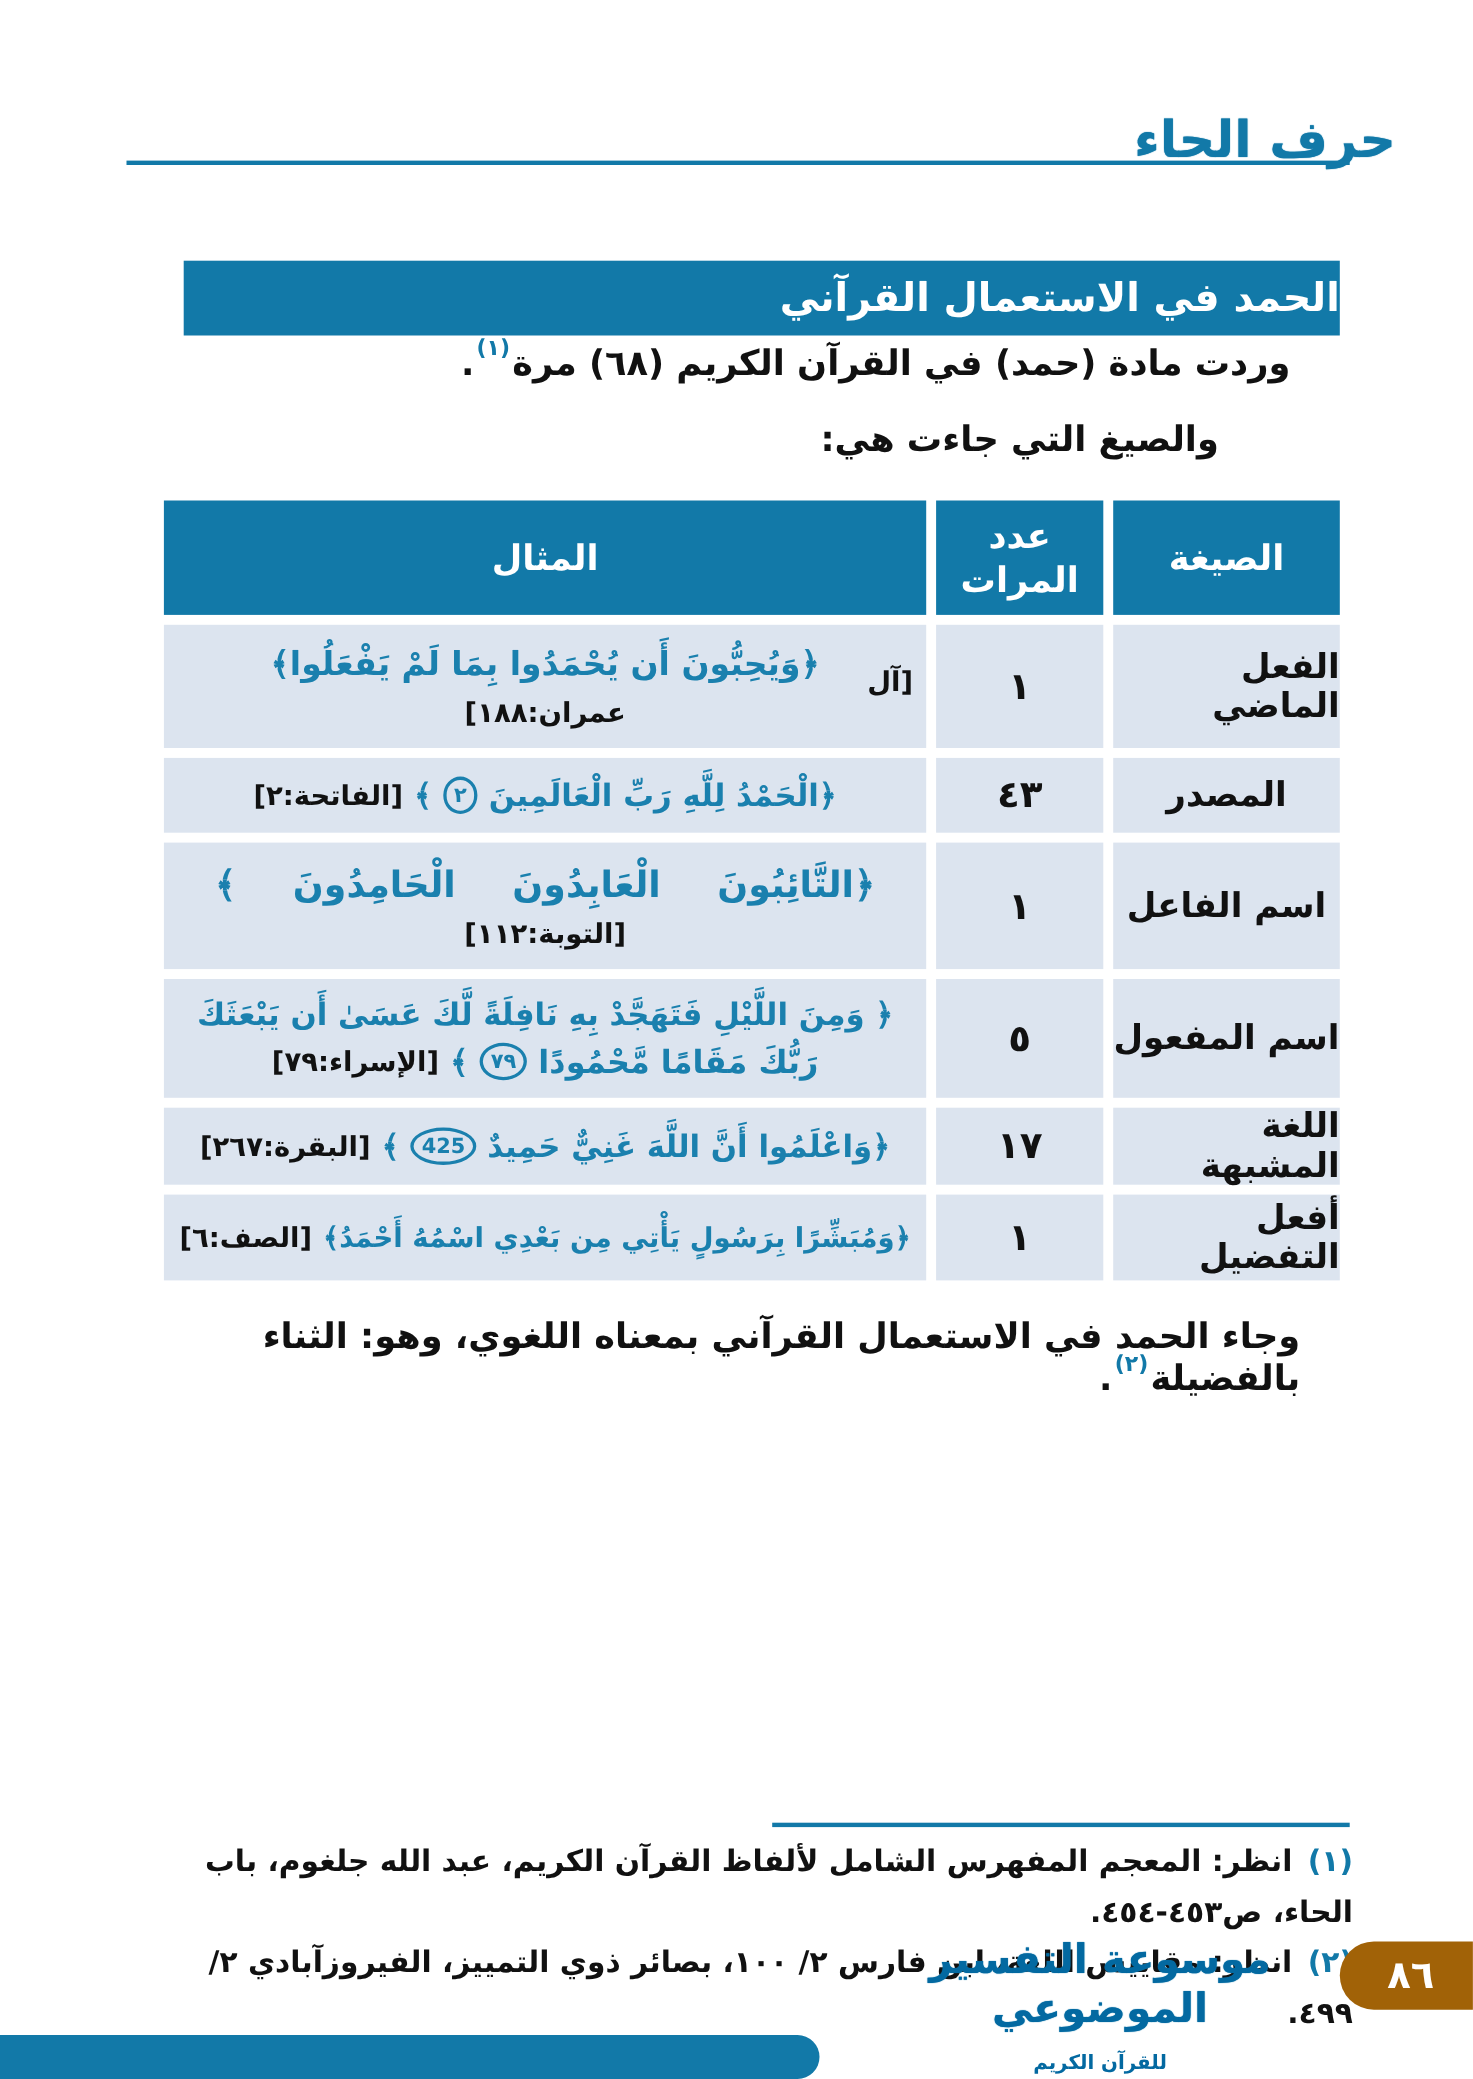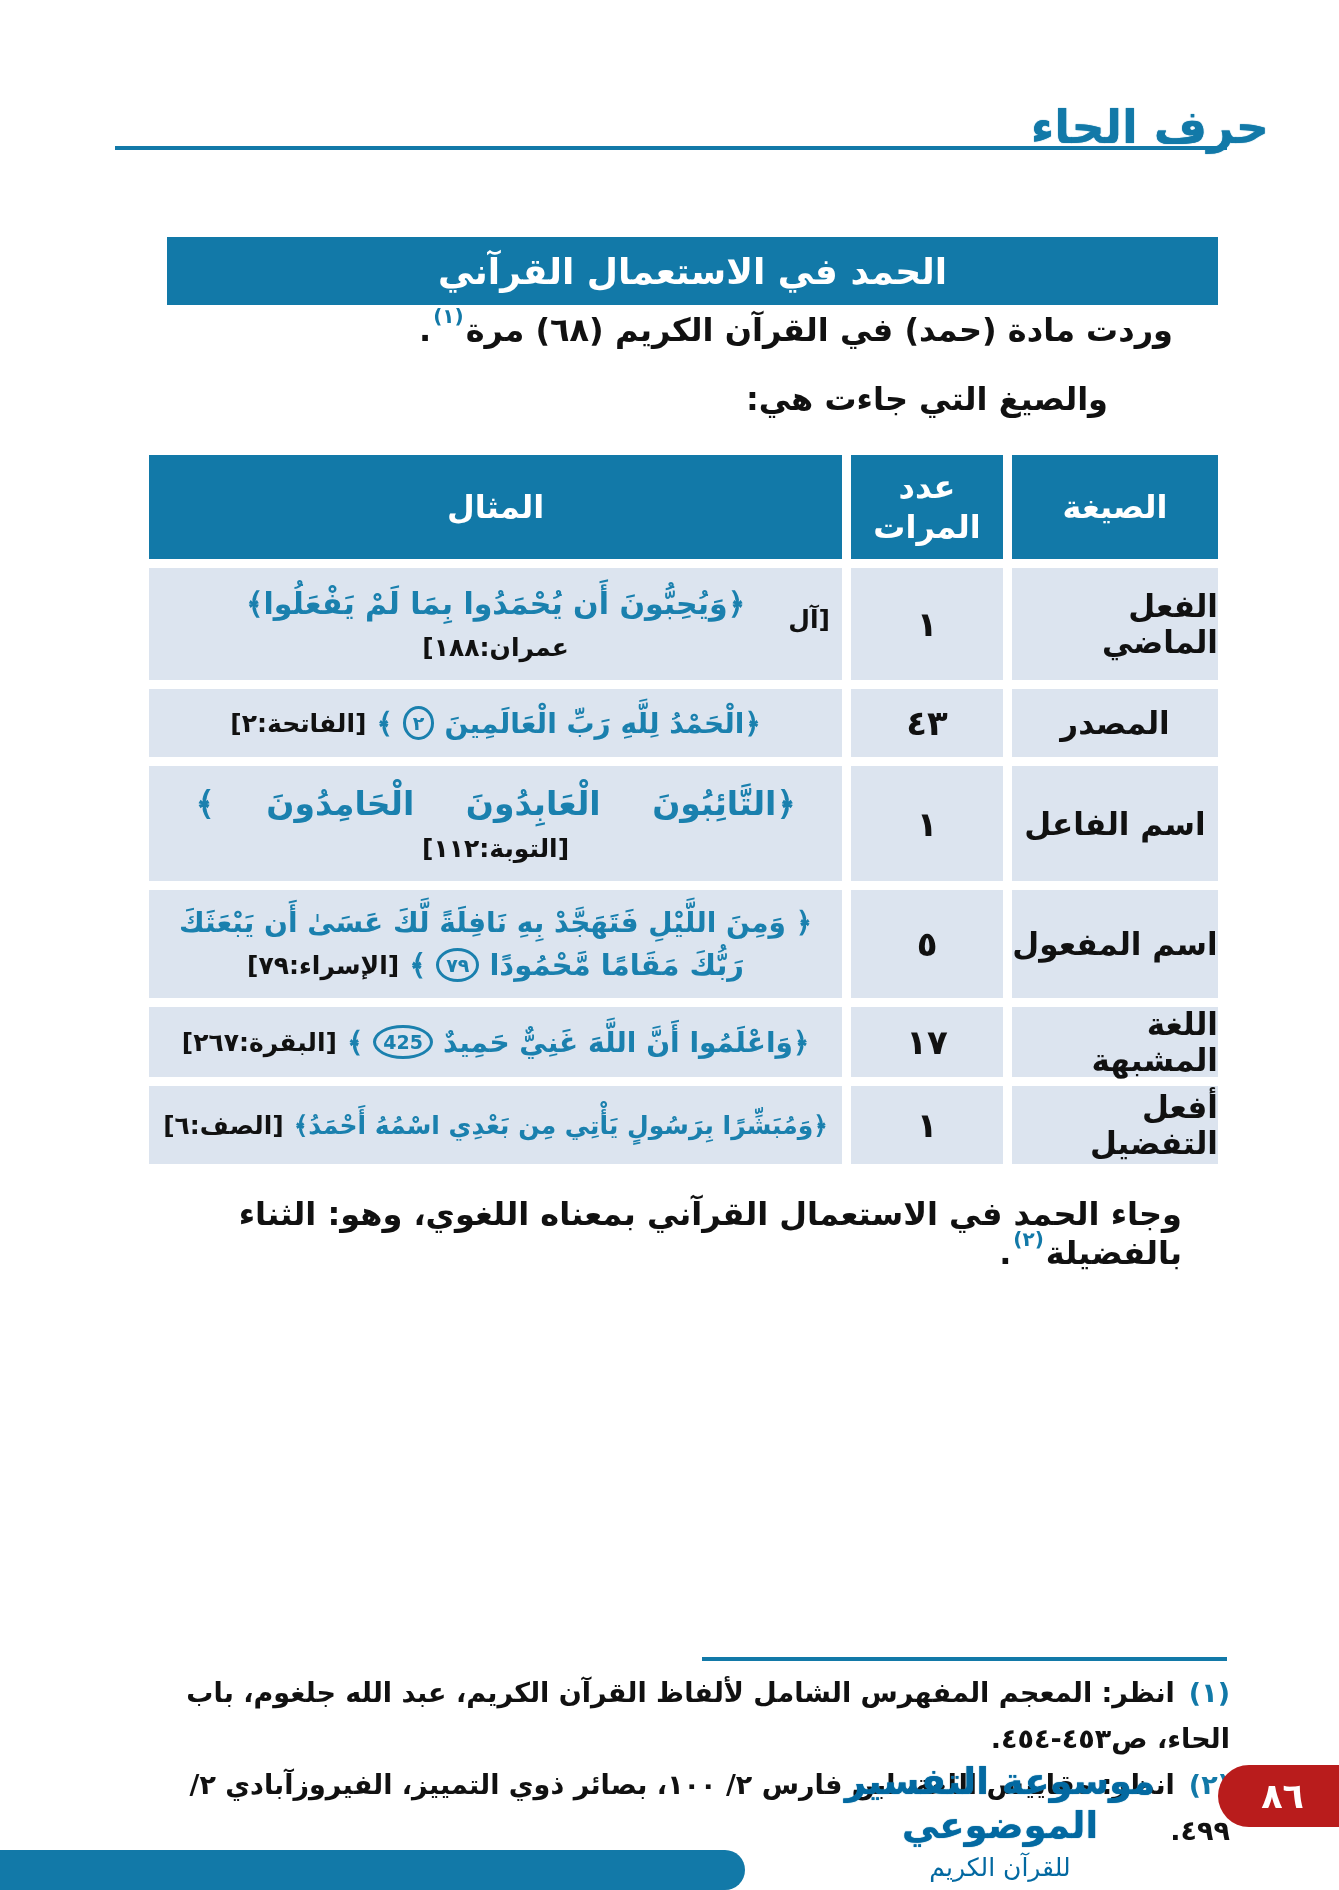--- a/index.html
+++ b/index.html
@@ -7,21 +7,21 @@
        font-family:"DejaVu Sans", sans-serif;color:#111;}
   .abs{position:absolute;}
 
   
   .callig{top:100px;right:70px;font-size:46px;font-weight:bold;color:#1279a8;
           text-shadow:0 0 1px #1279a8;margin-left:42px;}
   .hrule{top:146px;right:112px;width:1112px;height:4px;background:#1279a8;}
 
   
   .banner{top:237px;right:121px;width:1051px;height:68px;background:#1279a8;
-          display:flex;align-items:center;justify-content:center;}
+          display:flex;align-items:center;}
   .banner span{color:#fff;font-size:36px;font-weight:bold;}
 
   
   .intro1{top:310px;right:121px;width:1051px;text-align:right;padding-right:45px;box-sizing:border-box;
           font-size:32px;font-weight:bold;}
   .intro2{top:380px;right:121px;width:1051px;text-align:right;padding-right:110px;box-sizing:border-box;
           font-size:32px;font-weight:bold;}
   sup.fn{color:#1279a8;font-size:20px;font-weight:bold;position:relative;top:-6px;margin:0 2px;}
 
   
@@ -51,22 +51,22 @@
            font-size:32px;font-weight:bold;}
 
   
   .fnrule{top:1657px;right:112px;width:525px;height:4px;background:#1279a8;}
   .fns{top:1670px;right:109px;width:1085px;text-align:right;font-size:27px;font-weight:600;line-height:46px;}
   .fnmark{color:#1279a8;font-weight:bold;margin-left:14px;}
 
   
   .logo{top:1760px;right:179px;width:320px;text-align:center;color:#0369a1;}
   .logo .l1{font-size:37px;font-weight:bold;text-shadow:0 0 1px #1279a8;line-height:1.2;}
-  .logo .l2{font-size:25px;font-weight:normal;margin-top:4px;}
-  .badge{top:1765px;right:0;width:121px;height:62px;background:#b91c1c;
+  .logo .l2{font-size:18px;font-weight:bold;margin-top:16px;}
+  .badge{top:1765px;right:0;width:121px;height:62px;background:#a16207;
          border-radius:31px 0 0 31px;display:flex;align-items:center;justify-content:center;}
   .badge span{color:#fff;font-size:35px;font-weight:bold;letter-spacing:8px;padding-left:8px;}
   .band{left:0;bottom:0;width:745px;height:40px;background:#1279a8;border-radius:0 20px 20px 0;}
 </style>
 </head>
 <body>
 
 <div class="abs callig">حرف الحاء</div>
 <div class="abs hrule"></div>
 

